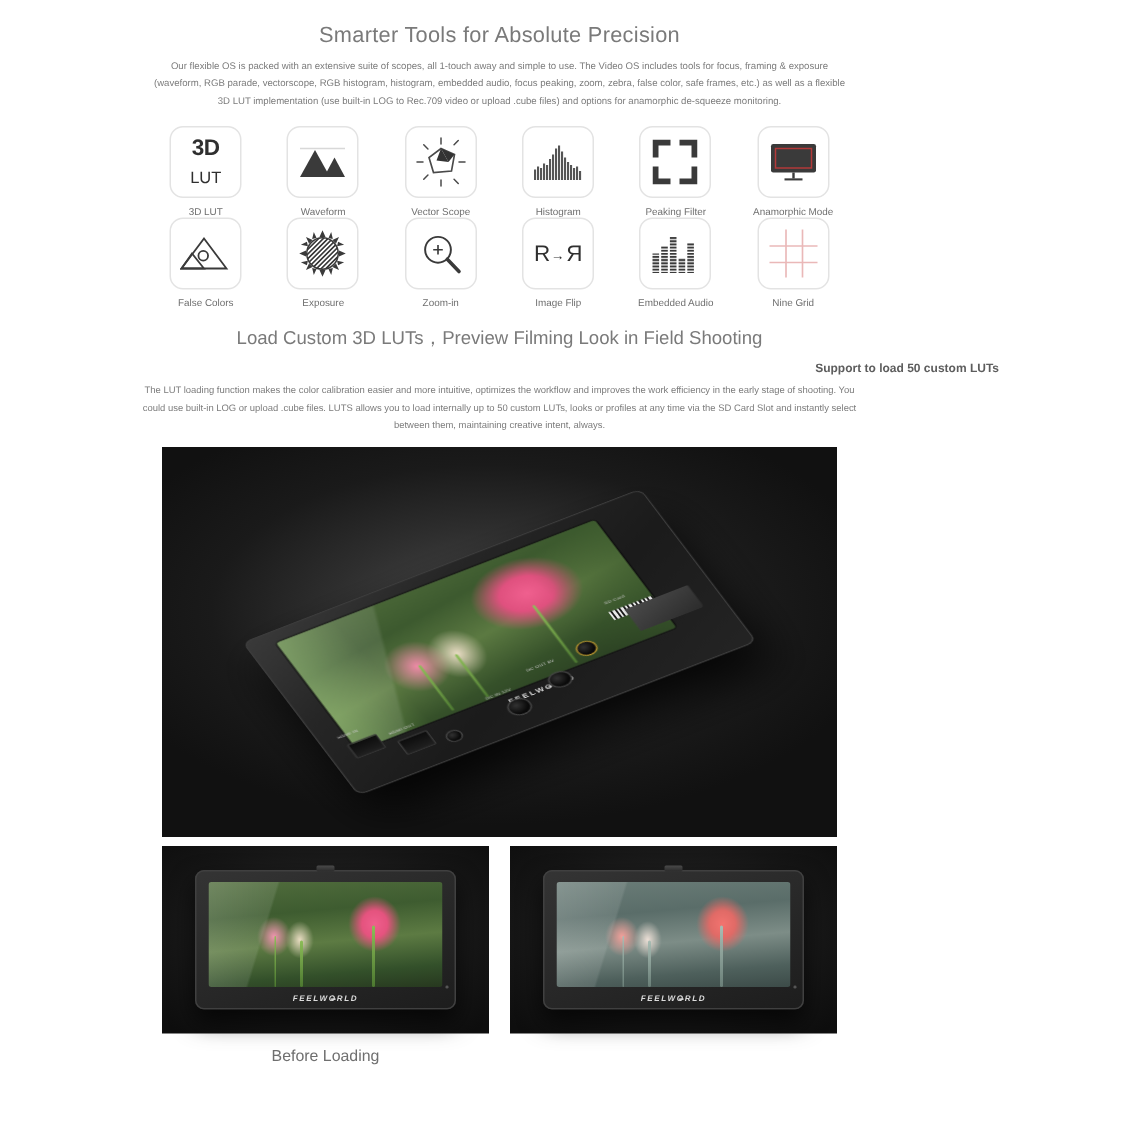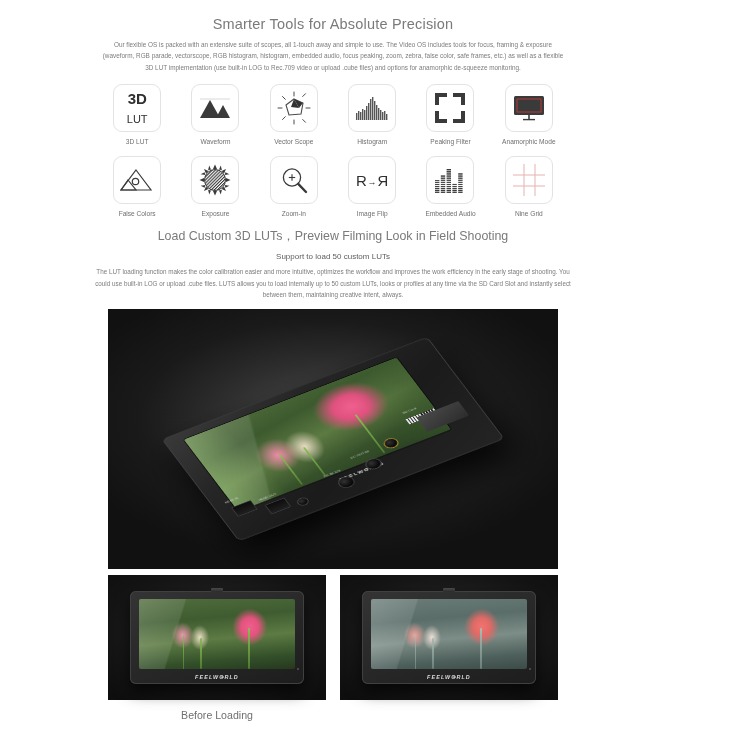--- a/index.html
+++ b/index.html
@@ -27,21 +27,20 @@
     font-size: 6.4px;
     line-height: 1.78;
     color: #7c7c7c;
   }
 
   
   .grid {
     width: 470px; margin: 11px auto 0;
     display: grid;
     grid-template-columns: repeat(6, 1fr);
-    row-gap: 11px;
   }
   .cell { display: flex; flex-direction: column; align-items: center; }
   .tile {
     width: 48px; height: 48px;
     border: 1px solid #e3e3e3;
     border-radius: 9px;
     background: #fff;
     display: flex; align-items: center; justify-content: center;
     position: relative;
   }
@@ -64,21 +63,21 @@
   .flip .mir { display: inline-block; transform: scaleX(-1); }
   .flip .ar { font-size: 9px; vertical-align: middle; }
 
   
   .sec2 { margin-top: 11px; }
   .h2 {
     text-align: center; font-size: 12.4px; font-weight: 400;
     color: #7a7a7a;
   }
   .h3 {
-    text-align: center; font-size: 8px; font-weight: 400;
+    text-align: right; font-size: 8px; font-weight: 700;
     color: #5d5d5d; margin-top: 7px;
   }
   .body2 {
     width: 480px; margin: 5px auto 0;
     text-align: center; font-size: 6.3px;
     line-height: 1.85; color: #7c7c7c;
   }
 
   
   .hero {

